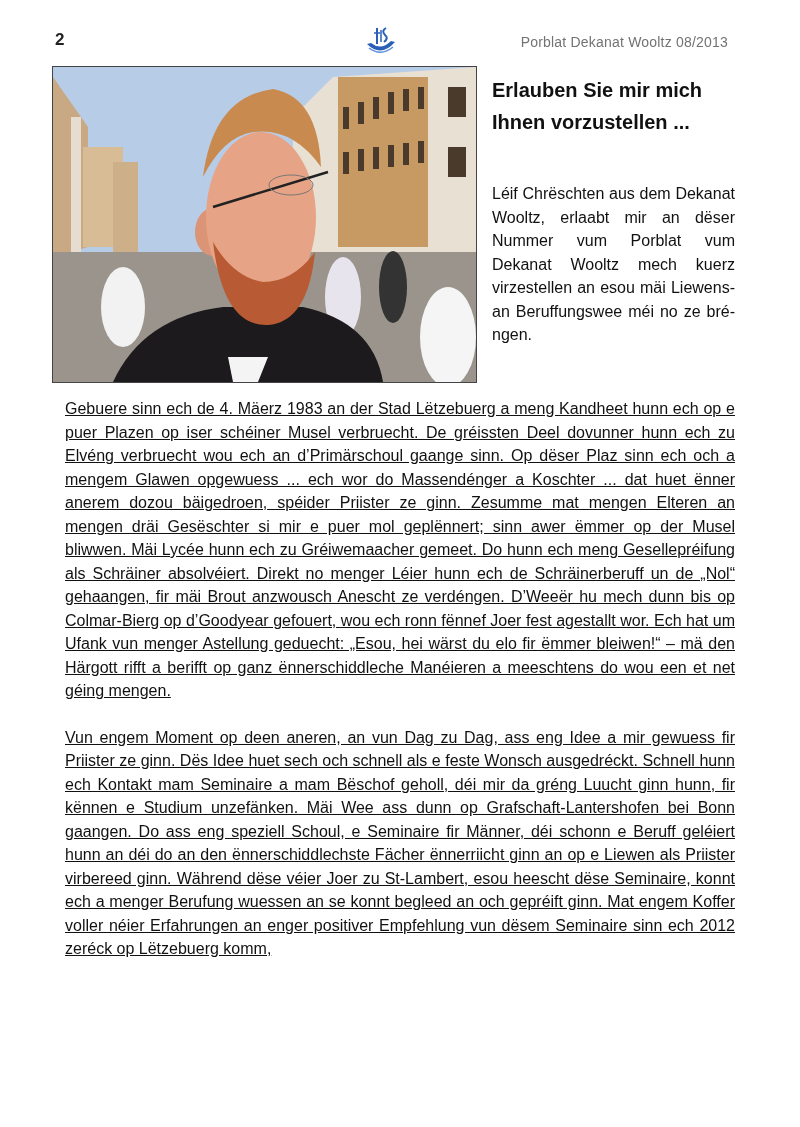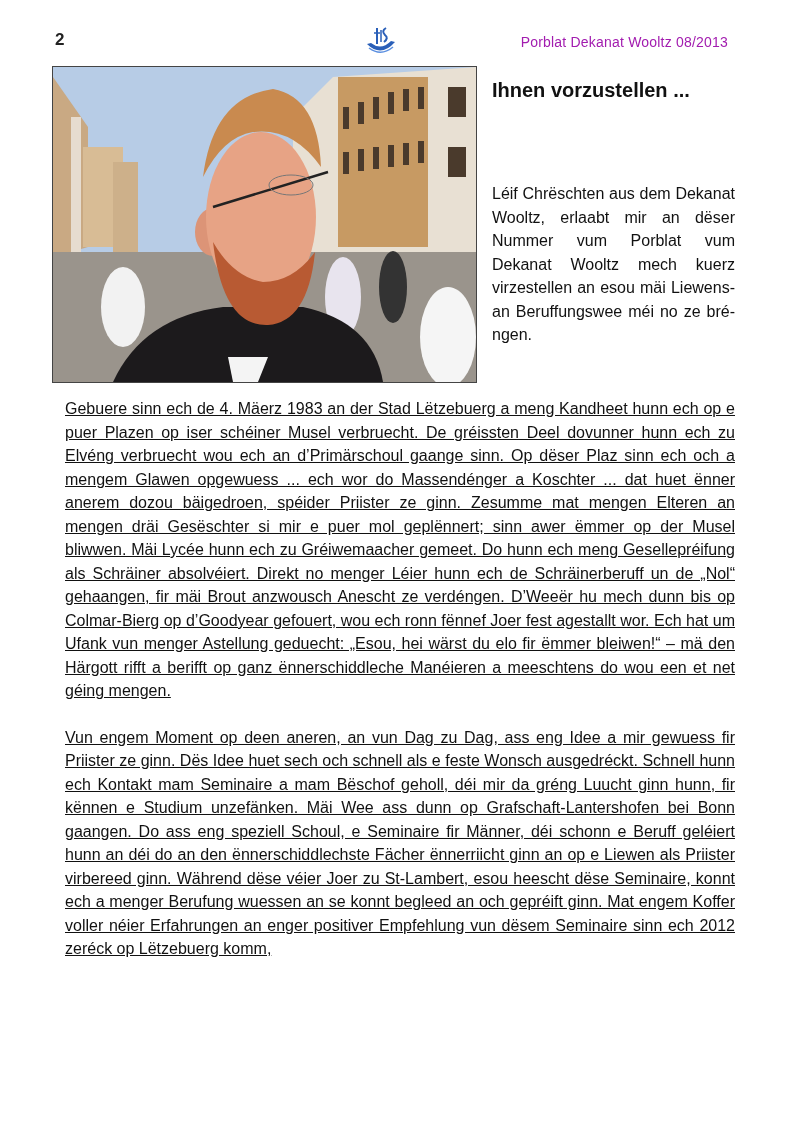--- a/index.html
+++ b/index.html
@@ -1,20 +1,20 @@
 <!DOCTYPE html>
 <html><head>
   <meta charset="utf-8">
   <style>
     html, body { margin: 0; padding: 0; background: #ffffff; }
     body { width: 800px; height: 1127px; position: relative; overflow: hidden;
            font-family: "Liberation Sans", "DejaVu Sans", sans-serif; color: #111; }
     .page-number { position: absolute; left: 55px; top: 30px; font-size: 17px; font-weight: bold; color: #222; }
     .logo { position: absolute; left: 364px; top: 24px; width: 34px; height: 34px; }
-    .running-header { position: absolute; right: 72px; top: 34px; font-size: 14px; color: #a21caf; letter-spacing: 0.2px; }
+    .running-header { position: absolute; right: 72px; top: 34px; font-size: 14px; color: #737373; letter-spacing: 0.2px; }
     .photo { position: absolute; left: 52px; top: 66px; width: 423px; height: 315px;
              border: 1.5px solid #444; overflow: hidden; background: #a9c6e6; }
     .photo svg { display: block; width: 100%; height: 100%; }
     .intro-title { position: absolute; left: 492px; top: 74px; width: 250px;
                    font-size: 20px; font-weight: bold; line-height: 32px; color: #111; }
     .intro-text { position: absolute; left: 492px; top: 182px; width: 243px;
                   font-size: 16px; line-height: 23.5px; text-align: justify; hyphens: manual; }
     .body-text { position: absolute; left: 65px; top: 397px; width: 670px; }
     .body-text p { margin: 0 0 23px 0; font-size: 16px; line-height: 23.5px; text-align: justify; text-decoration: underline; }
     .body-text p.p2 { margin-top: 0; }
@@ -77,20 +77,21 @@
     <ellipse cx="160" cy="165" rx="18" ry="24" fill="#dc9477"></ellipse>
     <ellipse cx="208" cy="150" rx="55" ry="85" fill="#e7a385"></ellipse>
     <path d="M160 175 Q170 260 215 258 Q255 255 262 185 Q240 215 210 215 Q180 210 160 175 Z" fill="#b85a33"></path>
     <path d="M150 110 Q160 30 220 22 Q265 30 268 100 Q240 60 200 65 Q170 70 150 110 Z" fill="#c98a4f"></path>
     <path d="M160 140 L275 105" stroke="#222" stroke-width="2.5"></path>
     <ellipse cx="238" cy="118" rx="22" ry="10" fill="none" stroke="#777" stroke-width="1"></ellipse>
   </svg>
 </div>
 
 <div class="intro-title">
+  <div>Erlauben Sie mir mich</div>
   <div>Ihnen vorzustellen ...</div>
 </div>
 
 <div class="intro-text">Léif Chrëschten aus dem De­kanat Wooltz, erlaabt mir an dëser Nummer vum Porblat vum Dekanat Wooltz mech kuerz virzestellen an esou mäi Liewens- an Be­ruffungswee méi no ze bré­ngen.</div>
 
 <div class="body-text">
   <p>Gebuere sinn ech de 4. Mäerz 1983 an der Stad Lëtzebuerg a meng Kandheet hunn ech op e puer Plazen op iser schéiner Musel verbruecht. De gréissten Deel dovunner hunn ech zu Elvéng verbruecht wou ech an d’Primärschoul gaange sinn. Op dëser Plaz sinn ech och a mengem Glawen opgewuess ... ech wor do Massendénger a Koschter ... dat huet ënner anerem dozou bäigedroen, spéider Priister ze ginn. Zesumme mat mengen Elteren an mengen dräi Gesëschter si mir e puer mol geplënnert; sinn awer ëmmer op der Musel bliwwen. Mäi Lycée hunn ech zu Gréiwemaacher gemeet. Do hunn ech meng Gesellepréifung als Schräiner absolvéiert. Direkt no menger Léier hunn ech de Schräinerberuff un de „Nol“ gehaangen, fir mäi Brout anzwousch Anescht ze verdéngen. D’Weeër hu mech dunn bis op Colmar-Bierg op d’Goodyear gefouert, wou ech ronn fën­nef Joer fest agestallt wor. Ech hat um Ufank vun menger Astellung geduecht: „Esou, hei wärst du elo fir ëmmer bleiwen!“ – mä den Härgott rifft a berifft op ganz ënnerschiddleche Manéieren a meeschtens do wou een et net géing men­gen.</p>
   <p class="p2">Vun engem Moment op deen aneren, an vun Dag zu Dag, ass eng Idee a mir ge­wuess fir Priister ze ginn. Dës Idee huet sech och schnell als e feste Wonsch ausgedréckt. Schnell hunn ech Kontakt mam Seminaire a mam Bëschof geholl, déi mir da gréng Luucht ginn hunn, fir kënnen e Studium unzefänken. Mäi Wee ass dunn op Grafschaft-Lantershofen bei Bonn gaangen. Do ass eng speziell Schoul, e Seminaire fir Männer, déi schonn e Beruff geléiert hunn an déi do an den ënnerschiddlechste Fächer ënnerriicht ginn an op e Liewen als Priister vir­bereed ginn. Während dëse véier Joer zu St-Lambert, esou heescht dëse Semi­naire, konnt ech a menger Berufung wuessen an se konnt begleed an och gepré­ift ginn. Mat engem Koffer voller néier Erfahrungen an enger positiver Empfehlung vun dësem Seminaire sinn ech 2012 zeréck op Lëtzebuerg komm,</p>
 </div>
 

